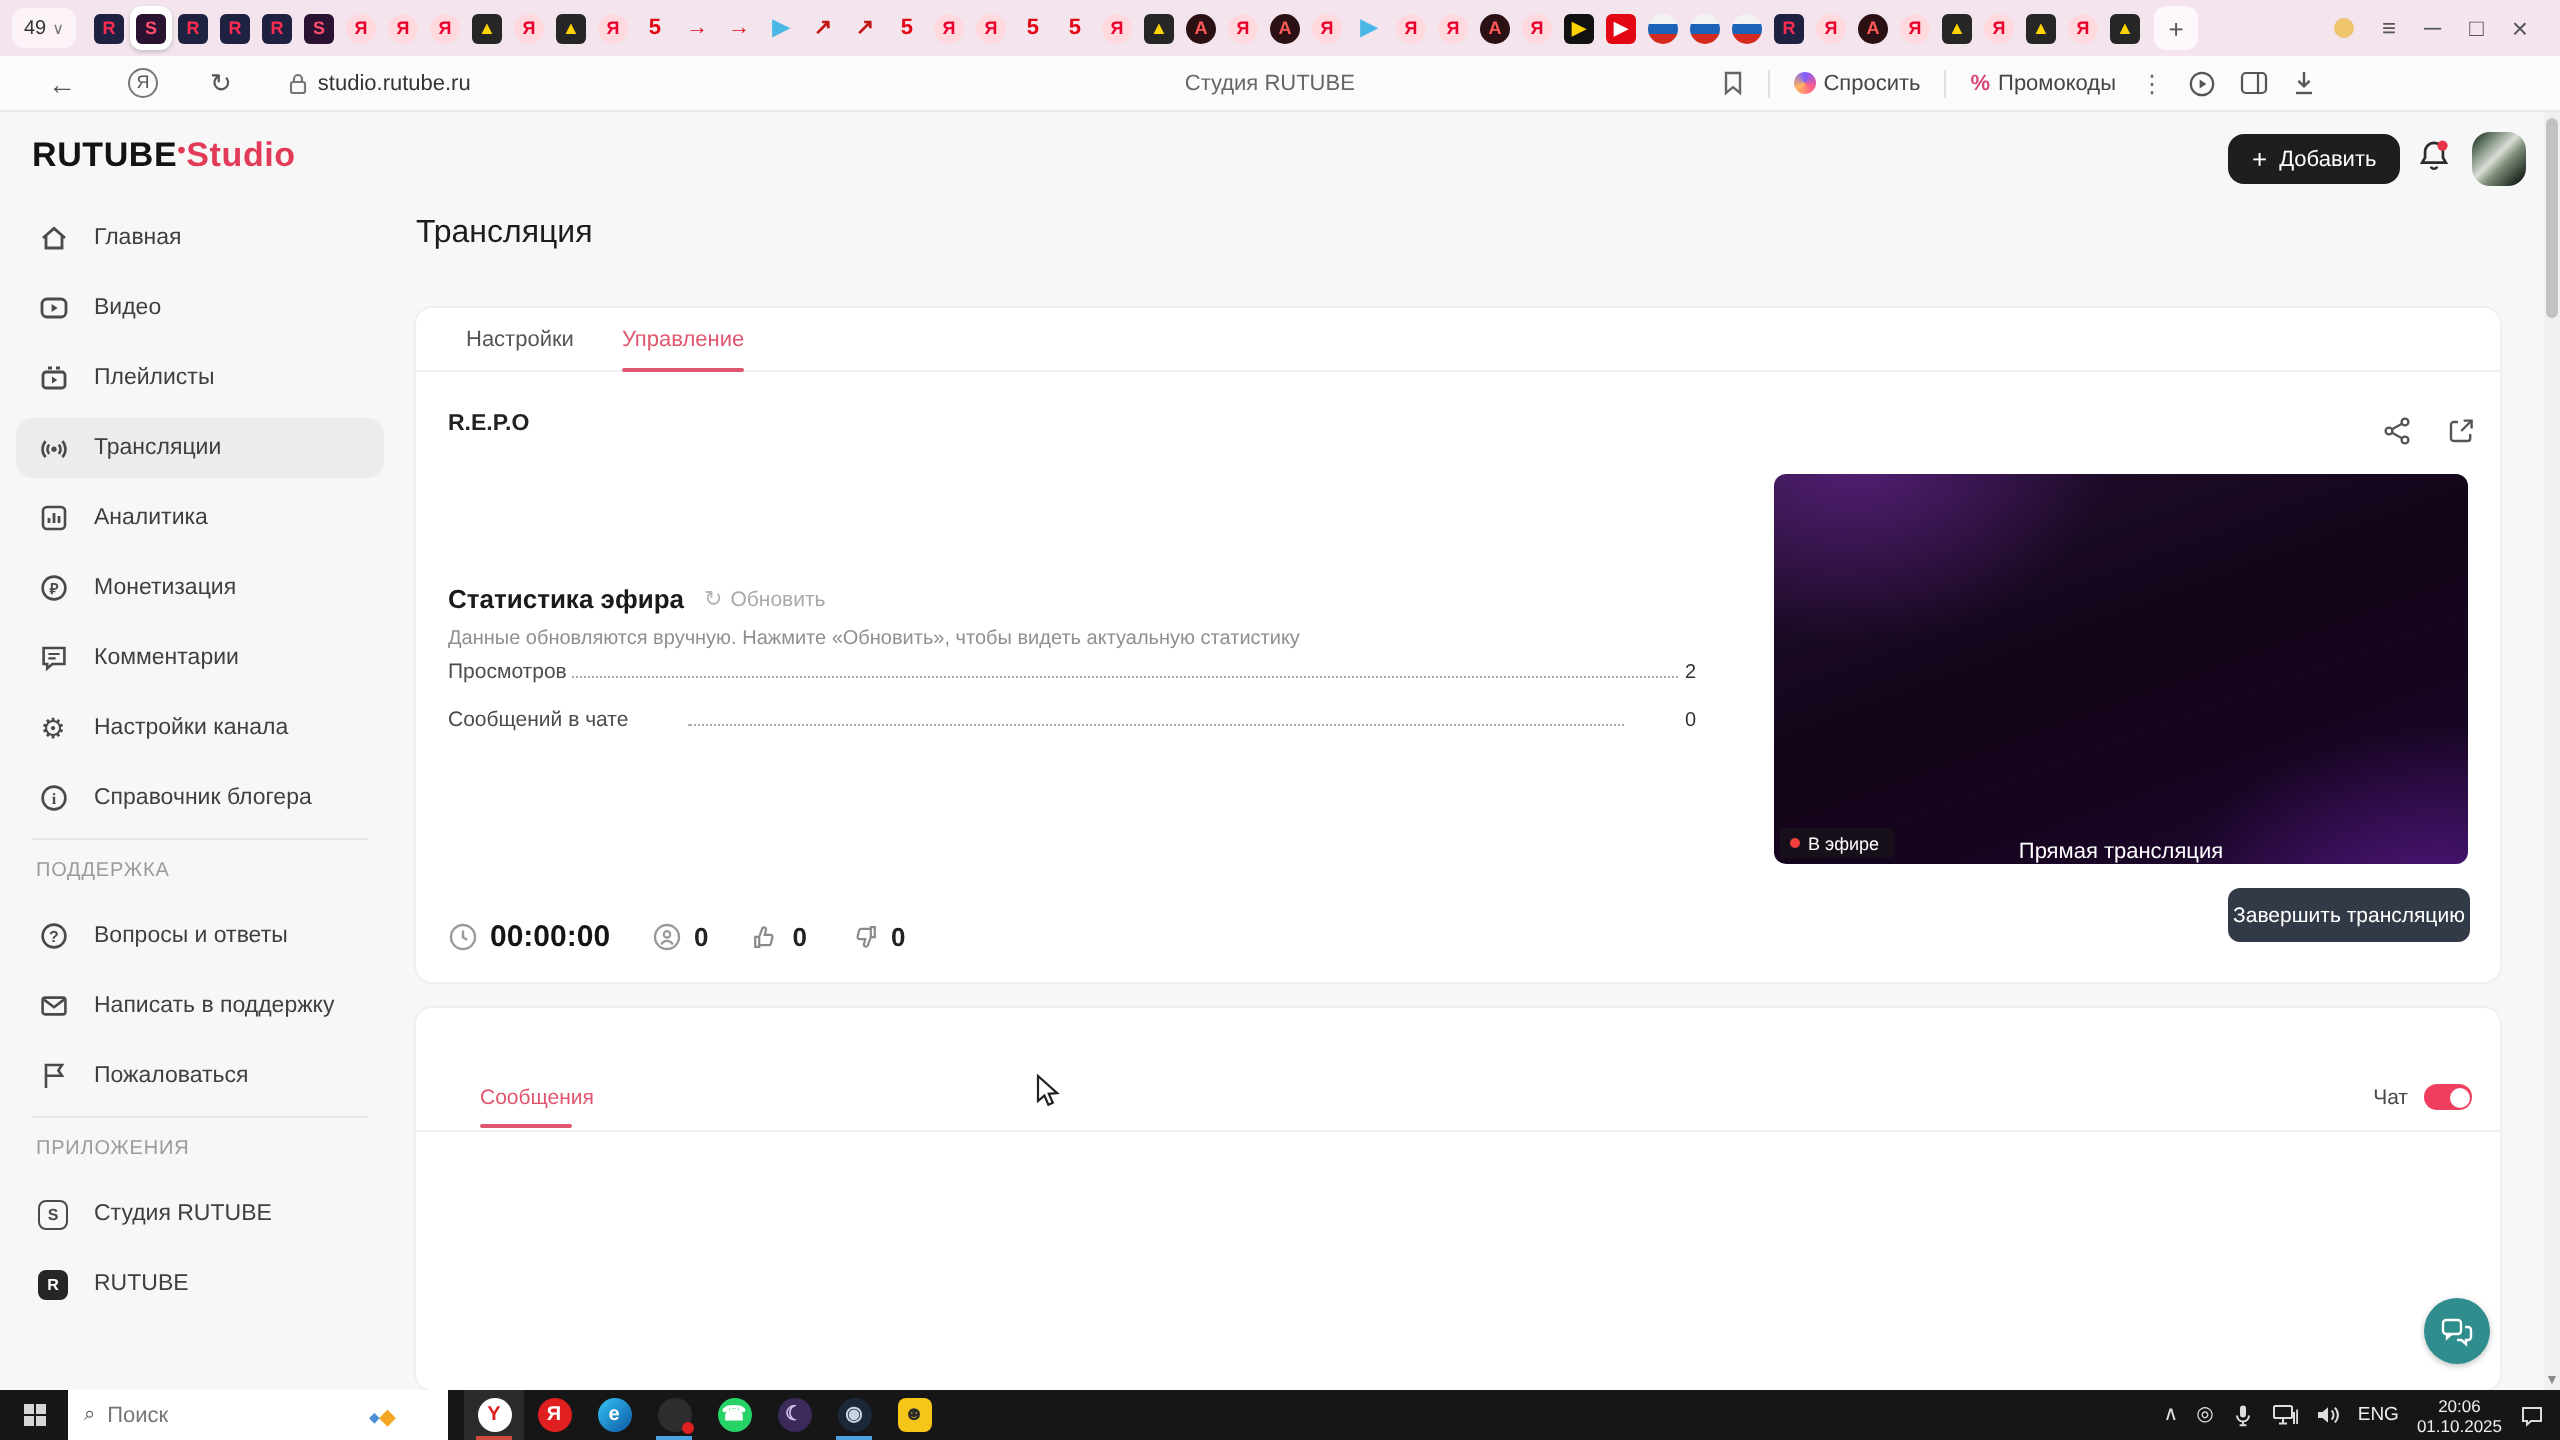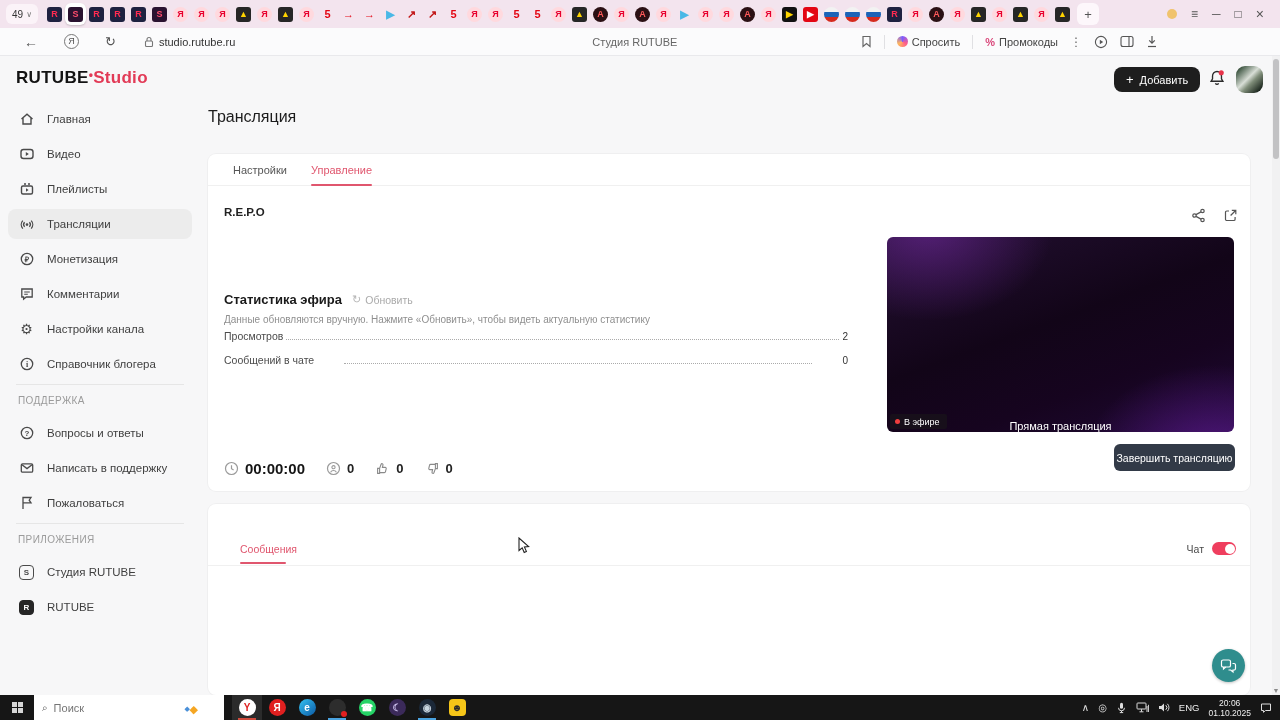--- a/index.html
+++ b/index.html
@@ -434,20 +434,29 @@
             <svg width="16" height="16" viewBox="0 0 16 16">
               <circle cx="8" cy="8.6" r="1.3" fill="#4a4a4a"></circle>
               <path d="M5.6 10.9 a3.4 3.4 0 0 1 0-4.6 M10.4 6.3 a3.4 3.4 0 0 1 0 4.6 M3.8 12.6 a6 6 0 0 1 0-8 M12.2 4.6 a6 6 0 0 1 0 8" fill="none" stroke="#4a4a4a" stroke-width="1.3"></path>
             </svg>
           </span>
         <span class="slabel">Трансляции</span>
       </div>
       <div class="sitem">
         <span class="sicon">
             <svg width="16" height="16" viewBox="0 0 16 16">
+              <rect x="2.5" y="2.5" width="11" height="11" rx="2" fill="none" stroke="#4a4a4a" stroke-width="1.3"></rect>
+              <path d="M5.5 10.5 V8 M8 10.5 V5.5 M10.5 10.5 V7" stroke="#4a4a4a" stroke-width="1.4"></path>
+            </svg>
+          </span>
+        <span class="slabel">Аналитика</span>
+      </div>
+      <div class="sitem">
+        <span class="sicon">
+            <svg width="16" height="16" viewBox="0 0 16 16">
               <circle cx="8" cy="8" r="5.7" fill="none" stroke="#4a4a4a" stroke-width="1.3"></circle>
               <text x="8" y="10.8" font-size="7.5" font-weight="bold" fill="#4a4a4a" text-anchor="middle" font-family="Liberation Sans,sans-serif">₽</text>
             </svg>
           </span>
         <span class="slabel">Монетизация</span>
       </div>
       <div class="sitem">
         <span class="sicon">
             <svg width="16" height="16" viewBox="0 0 16 16">
               <path d="M2.8 3 h10.4 v8 H7.2 L4.6 13.2 V11 H2.8 z" fill="none" stroke="#4a4a4a" stroke-width="1.3"></path>

